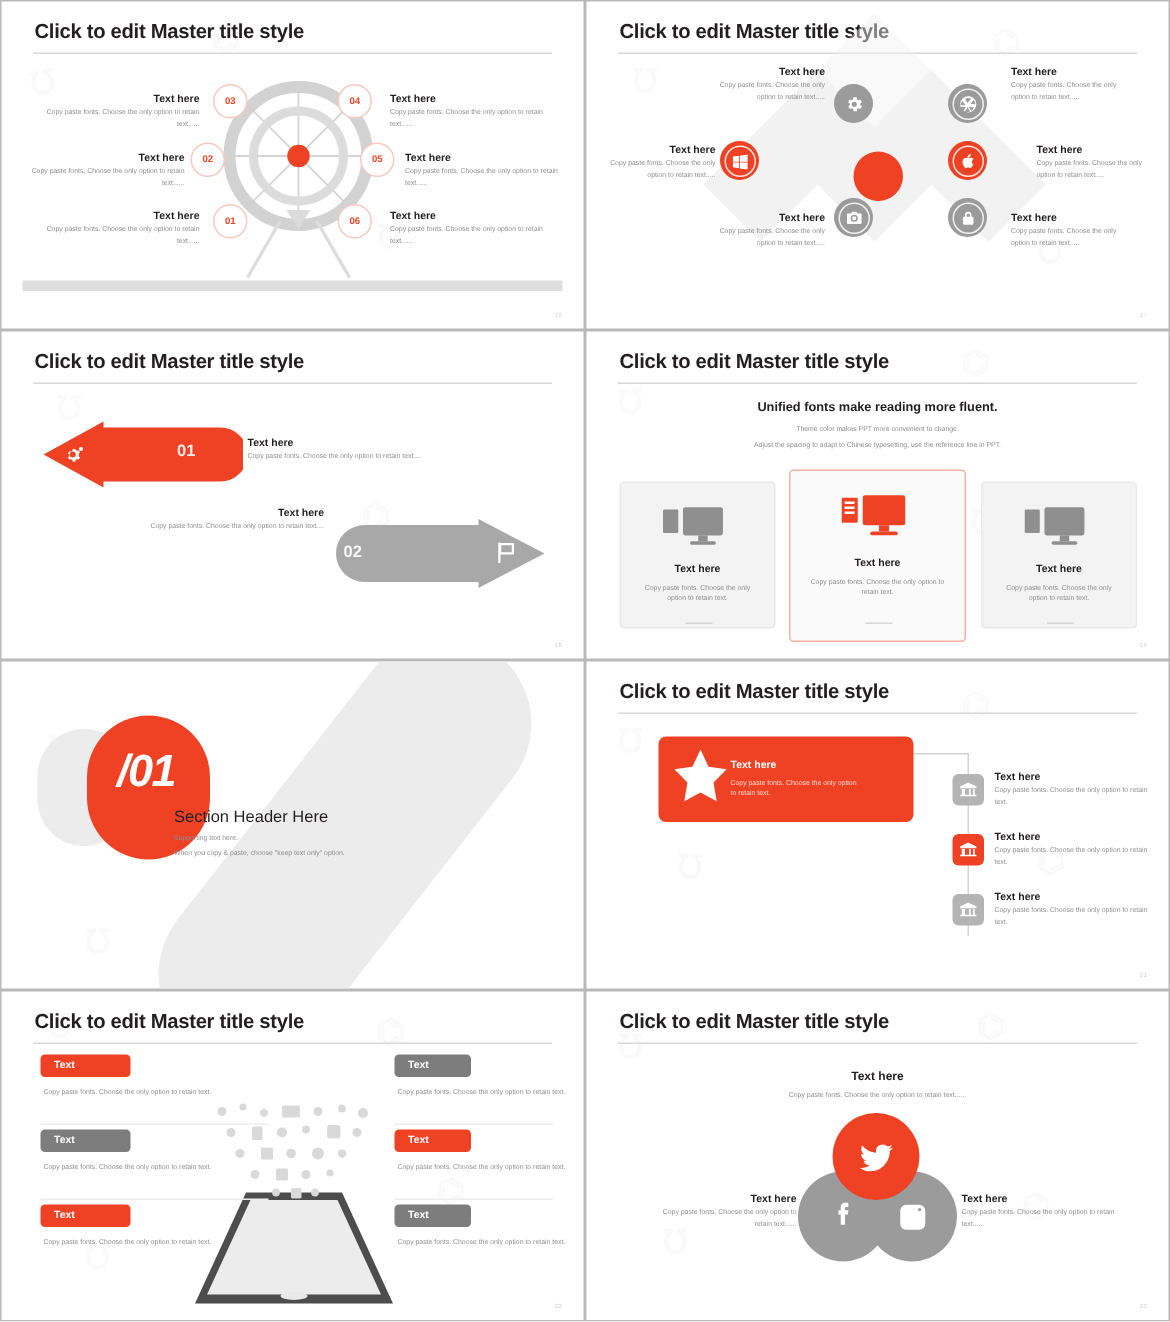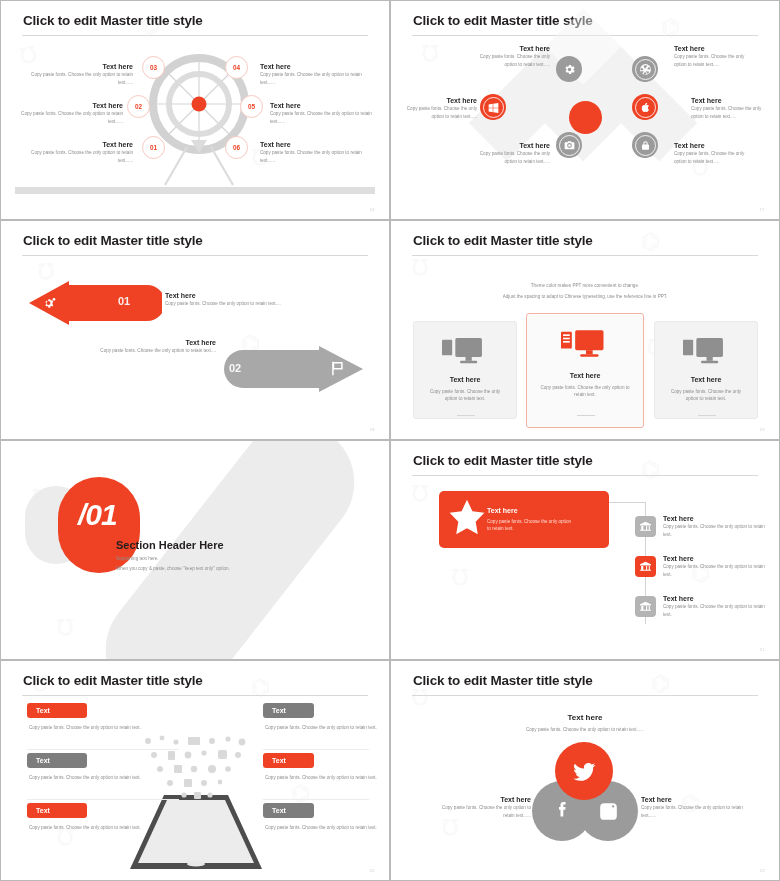--- a/index.html
+++ b/index.html
@@ -261,20 +261,21 @@
 <div class="slide">
   <div class="inner">
     <div class="wm">
       <span style="left:20px;top:30px;">℧</span>
           <span style="left:250px;top:8px;">⌬</span>
       <span style="left:255px;top:110px;">℧</span>
     </div>
     <div class="title">Click to edit Master title style</div>
     <div class="title-rule"></div>
 
+    <div style="position:absolute;left:0;right:0;top:45px;text-align:center;font-size:8.5px;font-weight:bold;color:#231f20;">Unified fonts make reading more fluent.</div>
     <div style="position:absolute;left:0;right:0;top:62px;text-align:center;font-size:4.6px;color:#8e8e8e;">Theme color makes PPT more convenient to change.</div>
     <div style="position:absolute;left:0;right:0;top:73px;text-align:center;font-size:4.6px;color:#8e8e8e;">Adjust the spacing to adapt to Chinese typesetting, use the reference line in PPT.</div>
 
     <div class="card" style="left:22px;top:100px;width:104px;height:98px;">
       <svg style="position:absolute;left:28px;top:16px;" width="47" height="30" viewBox="0 0 60 38" fill="#8f8f8f">
         <rect x="0" y="2" width="13" height="20" rx="1"></rect>
             <rect x="2.5" y="5" width="8" height="2"></rect>
             <rect x="2.5" y="9" width="8" height="2"></rect>
             <rect x="2.5" y="13" width="8" height="2"></rect>
         <rect x="17" y="0" width="34" height="24" rx="2"></rect>
@@ -325,21 +326,21 @@
     <div class="wm">
       <span style="left:30px;top:40px;">℧</span>
           <span style="left:230px;top:90px;">⌬</span>
       <span style="left:55px;top:170px;">℧</span>
     </div>
     <div class="bandG" style="left:170px;top:-40px;width:118px;height:330px;transform:rotate(38deg);transform-origin:50% 50%;"></div>
     <div class="pillG" style="left:24px;top:45px;width:62px;height:78px;"></div>
     <div class="pillR" style="left:57px;top:36px;width:82px;height:96px;"></div>
     <div class="bignum" style="left:77px;top:57px;">/01</div>
 
-    <div style="position:absolute;left:115px;top:98px;font-size:11px;font-weight:bold;color:#231f20;text-align:center;">Section Header Here</div>
+    <div style="position:absolute;left:115px;top:98px;font-size:11px;font-weight:normal;color:#231f20;text-align:center;">Section Header Here</div>
     <div style="position:absolute;left:115px;top:115px;font-size:4.6px;color:#8e8e8e;">Supporting text here.</div>
     <div style="position:absolute;left:115px;top:125px;font-size:4.6px;color:#8e8e8e;">When you copy &amp; paste, choose "keep text only" option.</div>
   </div>
 </div>
 
 <div class="slide">
   <div class="inner">
     <div class="wm">
       <span style="left:20px;top:36px;">℧</span>
           <span style="left:250px;top:16px;">⌬</span>

